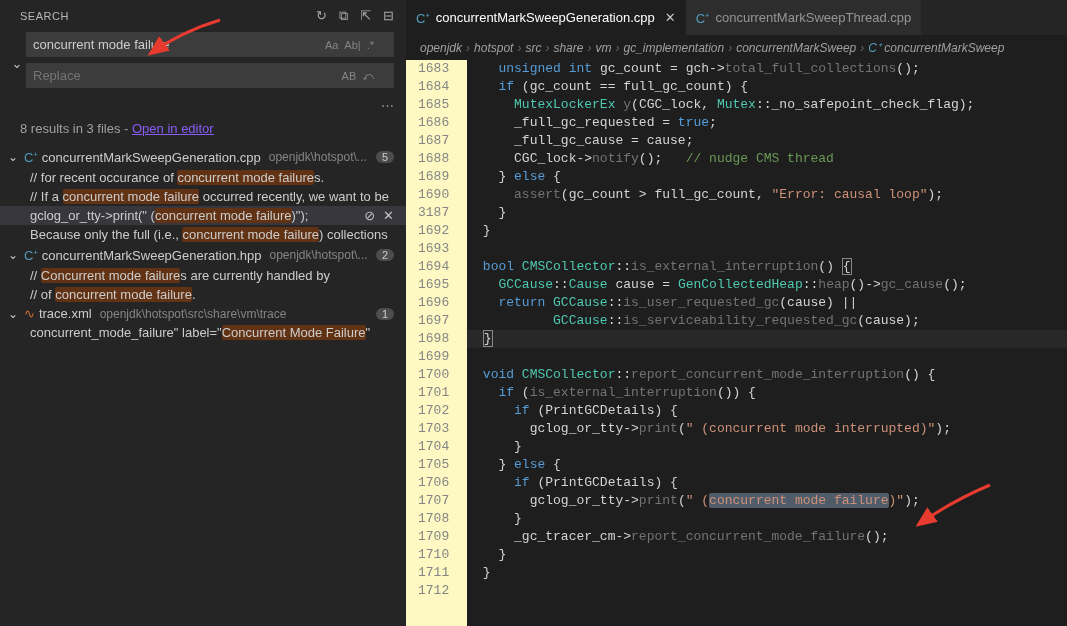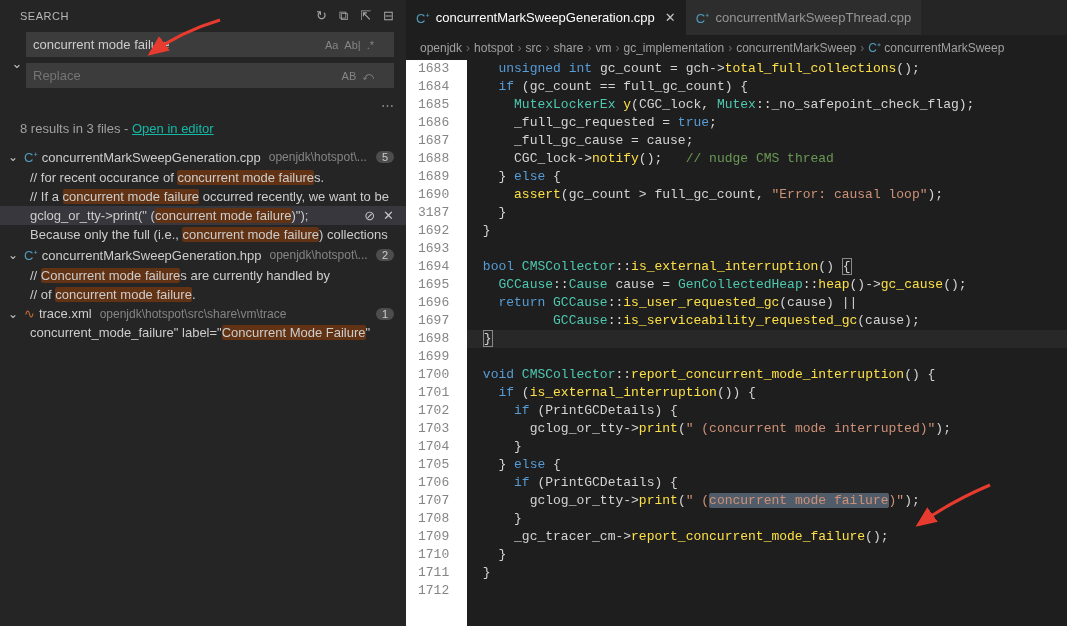--- a/index.html
+++ b/index.html
@@ -11,48 +11,48 @@
 .icon-btn { cursor: pointer; opacity: 0.8; }
 .search-body { padding: 4px 12px 4px 8px; display: flex; }
 .collapse-left { width: 18px; display: flex; align-items: center; justify-content: center; color: #c5c5c5; }
 .search-inputs { flex: 1; }
 .search-input-row { position: relative; margin-bottom: 6px; }
 .search-input { width: 100%; background: #3c3c3c; border: 1px solid #3c3c3c; color: #cccccc; padding: 4px 80px 4px 6px; font-size: 13px; outline: none; }
 .replace-input { width: 100%; background: #3c3c3c; border: 1px solid #3c3c3c; color: #8a8a8a; padding: 4px 24px 4px 6px; font-size: 13px; outline: none; }
 .input-icons { position: absolute; right: 20px; top: 50%; transform: translateY(-50%); display: flex; gap: 6px; font-size: 11px; color: #858585; }
 .extra-row { display: flex; justify-content: flex-end; padding: 0 12px 0 0; color: #c5c5c5; }
 .results-summary { padding: 8px 12px 10px 20px; color: #a0a0a0; font-size: 13px; }
-.results-summary a { color: #14b8a6; text-decoration: underline; cursor: pointer; }
+.results-summary a { color: #8b5cf6; text-decoration: underline; cursor: pointer; }
 .results-tree { flex: 1; overflow-y: auto; }
 .file-node { display: flex; align-items: center; padding: 2px 12px 2px 8px; cursor: pointer; gap: 4px; }
 .chev { width: 12px; color: #c5c5c5; font-size: 12px; }
 .file-icon { color: #519aba; }
 .rss-icon { color: #cc6d2e; }
 .file-name { color: #cccccc; }
 .file-path { color: #858585; font-size: 12px; margin-left: 4px; flex: 1; overflow: hidden; white-space: nowrap; text-overflow: ellipsis; }
 .badge { background: #4d4d4d; color: #cccccc; border-radius: 10px; padding: 0 6px; font-size: 11px; min-width: 18px; text-align: center; }
 .match-line { padding: 2px 12px 2px 30px; color: #cccccc; white-space: nowrap; overflow: hidden; text-overflow: ellipsis; cursor: pointer; font-size: 13px; display: flex; align-items: flex-start; }
 .match-line.active { background: #37373d; }
 .match-line .txt { flex: 1; overflow: hidden; text-overflow: ellipsis; }
 .match-line .row-icons { display: flex; gap: 8px; color: #c5c5c5; }
 .hl { background: #613214; border-radius: 2px; }
 .arrow-red { position: absolute; pointer-events: none; }
 .editor-area { flex: 1; background: #1e1e1e; display: flex; flex-direction: column; overflow: hidden; }
 .tabs { display: flex; background: #252526; height: 35px; }
 .tab { display: flex; align-items: center; padding: 0 10px; gap: 6px; background: #2d2d2d; color: #969696; font-size: 13px; }
 .tab.active { background: #1e1e1e; color: #ffffff; }
 .tab .close { margin-left: 4px; color: #c5c5c5; }
-.breadcrumb { display: flex; align-items: center; padding: 4px 14px; color: #a0a0a0; font-size: 12px; gap: 4px; flex-wrap: nowrap; overflow: hidden; }
+.breadcrumb { display: flex; align-items: center; padding: 4px 14px; color: #a0a0a0; font-size: 12px; gap: 4px; flex-wrap: nowrap; overflow: hidden; font-style: italic; }
 .breadcrumb .sep { color: #6a6a6a; }
 .code { flex: 1; display: flex; font-family: Consolas, "Courier New", monospace; font-size: 13px; overflow: hidden; }
-.gutter { background: #ffffff; color: #858585; text-align: right; padding: 0 18px 0 12px; line-height: 18px; user-select: none; }
+.gutter { background: #fef9c3; color: #858585; text-align: right; padding: 0 18px 0 12px; line-height: 18px; user-select: none; }
 .code-lines { flex: 1; line-height: 18px; white-space: pre; color: #d4d4d4; }
 .kw { color: #569cd6; }
 .ty { color: #4ec9b0; }
-.fn { color: #fde047; }
+.fn { color: #737373; }
 .s { color: #ce9178; }
 .cm { color: #6a9955; }
 .hl2 { background: #515c6a; border-radius: 2px; }
 .line-active { background: #282828; display: inline-block; width: 100%; }
 .brace-hl { border: 1px solid #888; }
 </style>
 </head>
 <body>
 
 <div class="sidebar">

